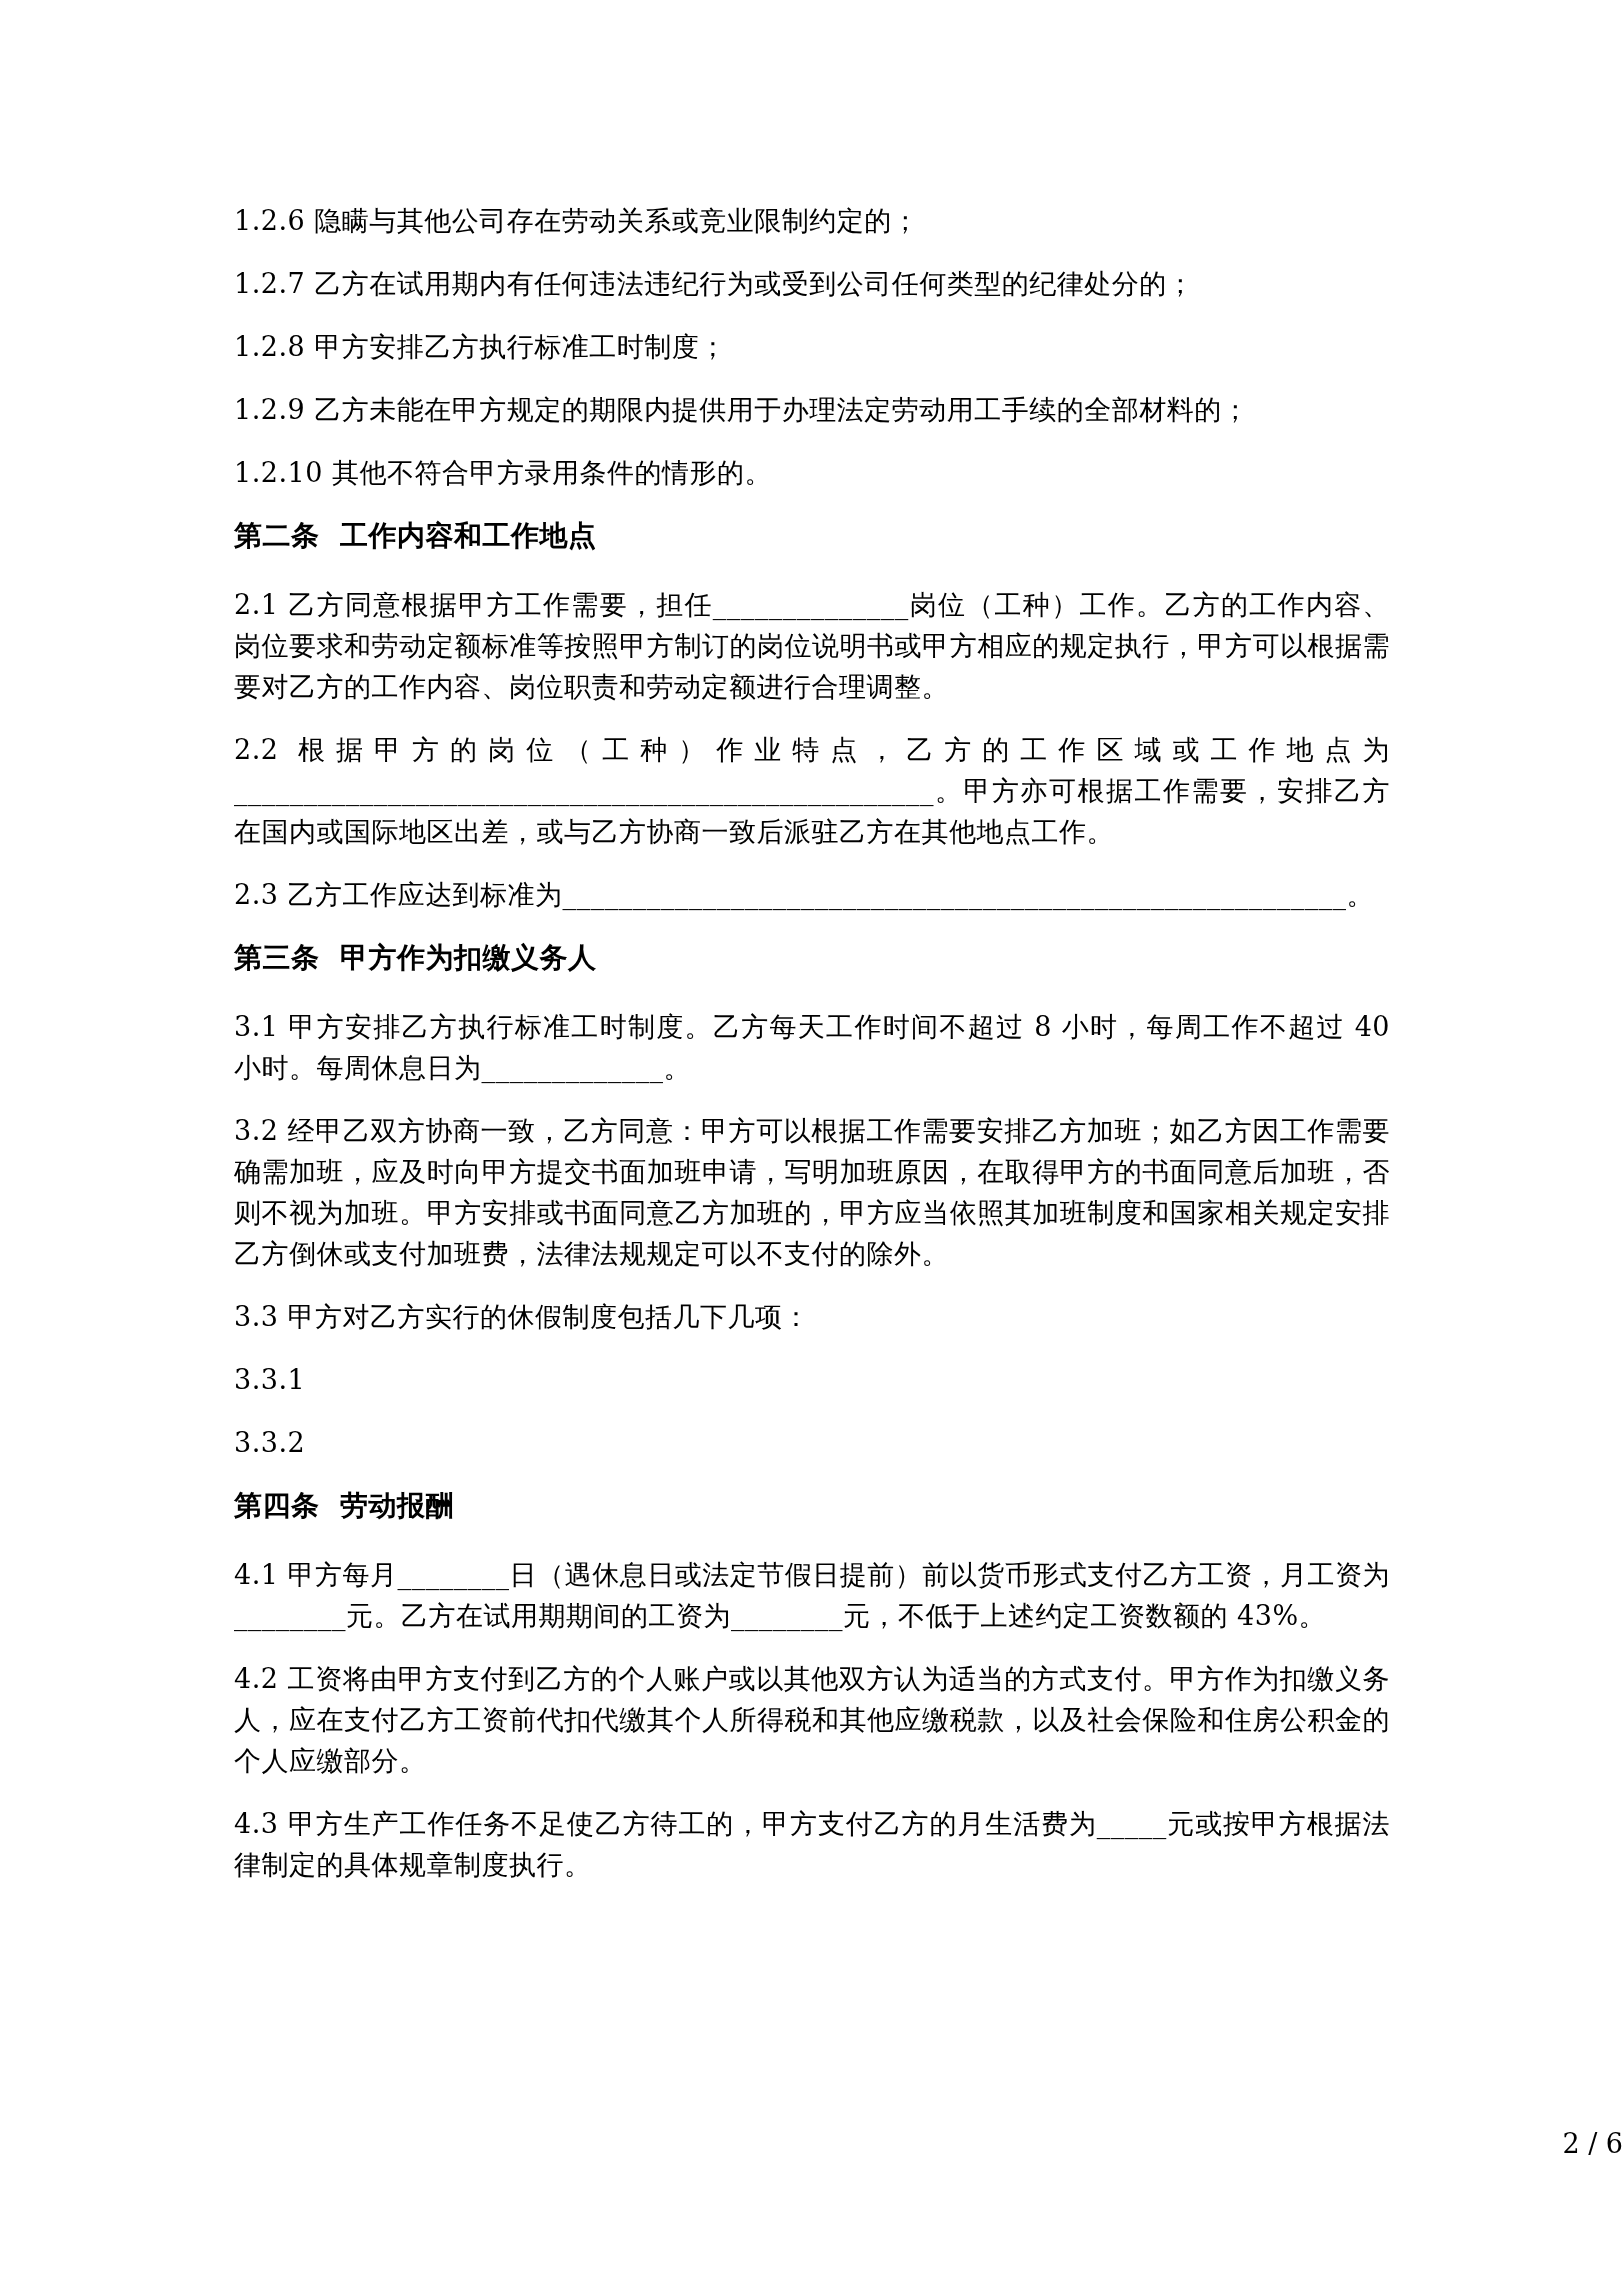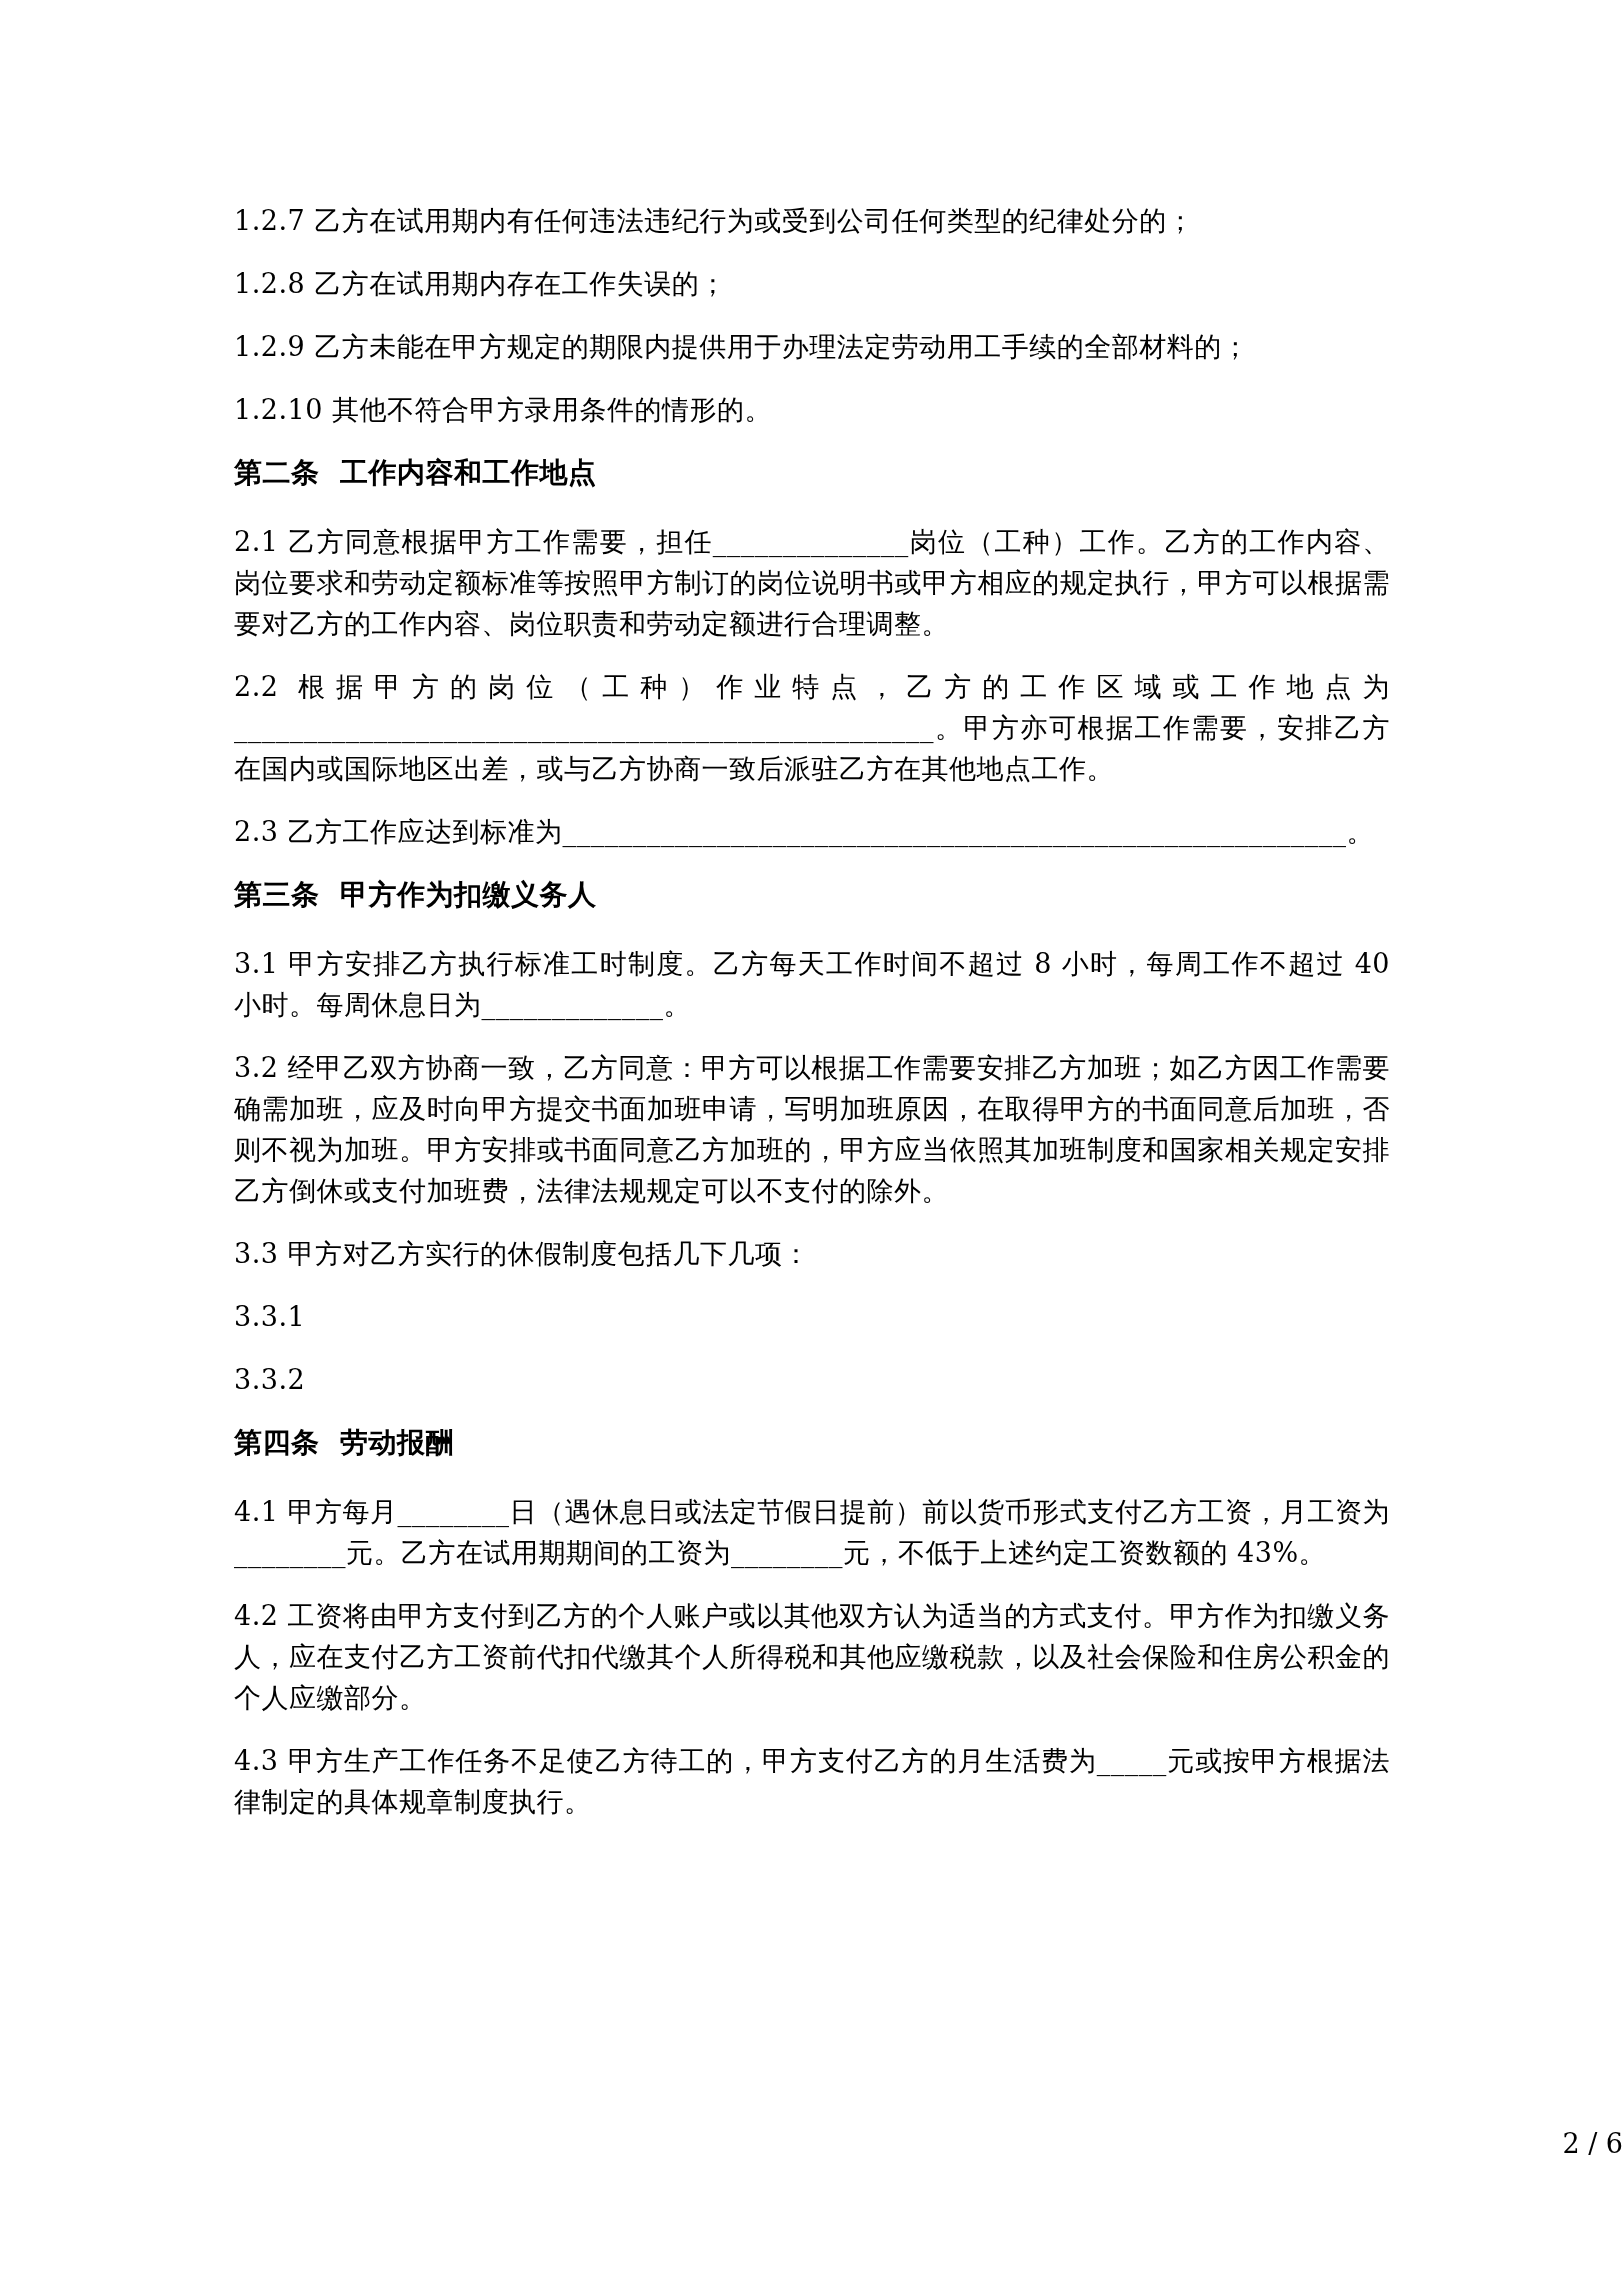--- a/index.html
+++ b/index.html
@@ -47,22 +47,23 @@
     text-align: right;
     font-size: 27px;
     line-height: 36px;
   }
 </style>
 </head>
 <body>
 
 <div class="page">
   <div class="body-text">
+    <p>1.2.6 隐瞒与其他公司存在劳动关系或竞业限制约定的；</p>
     <p>1.2.7 乙方在试用期内有任何违法违纪行为或受到公司任何类型的纪律处分的；</p>
-    <p>1.2.8 乙方在试用期内存在工作失误的；</p>
+    <p>1.2.8 甲方安排乙方执行标准工时制度；</p>
     <p>1.2.9 乙方未能在甲方规定的期限内提供用于办理法定劳动用工手续的全部材料的；</p>
     <p>1.2.10 其他不符合甲方录用条件的情形的。</p>
 
     <h2>第二条  工作内容和工作地点</h2>
     <p>2.1 乙方同意根据甲方工作需要，担任______________岗位（工种）工作。乙方的工作内容、岗位要求和劳动定额标准等按照甲方制订的岗位说明书或甲方相应的规定执行，甲方可以根据需要对乙方的工作内容、岗位职责和劳动定额进行合理调整。</p>
     <p>2.2 根据甲方的岗位（工种）作业特点，乙方的工作区域或工作地点为__________________________________________________。甲方亦可根据工作需要，安排乙方在国内或国际地区出差，或与乙方协商一致后派驻乙方在其他地点工作。</p>
     <p>2.3 乙方工作应达到标准为________________________________________________________。</p>
 
     <h2>第三条  甲方作为扣缴义务人</h2>
     <p>3.1 甲方安排乙方执行标准工时制度。乙方每天工作时间不超过 8 小时，每周工作不超过 40 小时。每周休息日为_____________。</p>

